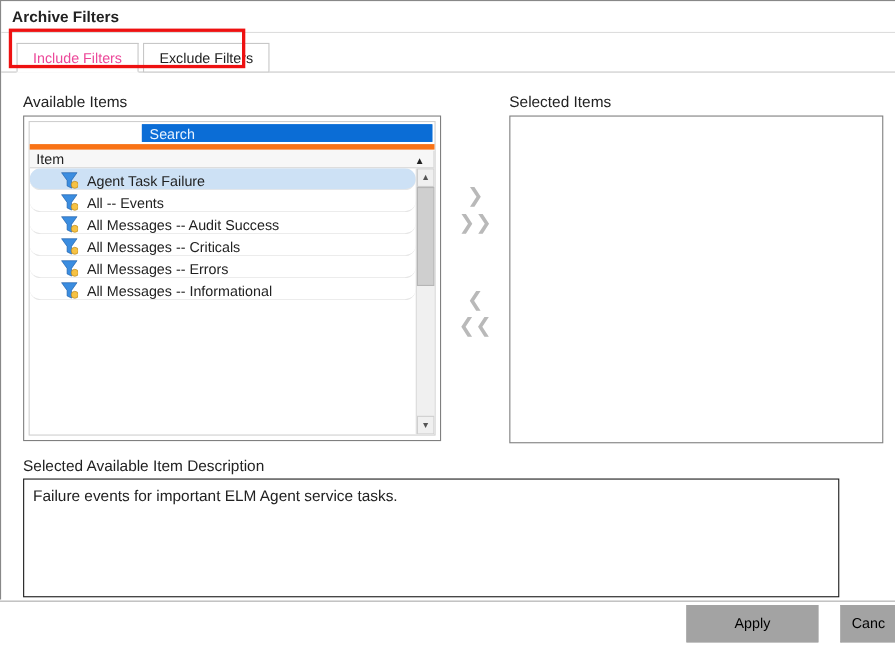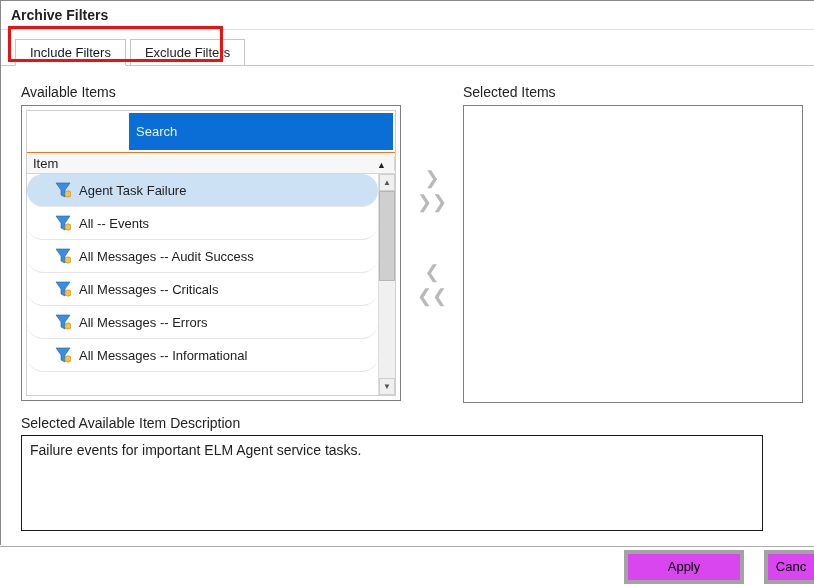--- a/index.html
+++ b/index.html
@@ -40,21 +40,21 @@
   }
   .tab {
     border: 1px solid #c7c7c7;
     background: #fff;
     padding: 5px 14px 5px 14px;
     font-size: 13px;
     cursor: pointer;
     white-space: nowrap;
   }
   .tab.active {
-    color: #0f172a;
+    color: #ec4899;
     border-bottom: 1px solid #fff;
   }
   .red-box {
     position: absolute;
     left: 8px;
     top: 26px;
     width: 215px;
     height: 36px;
     border: 3px solid #e11;
     pointer-events: none;
@@ -80,31 +80,31 @@
     display: flex;
     flex-direction: column;
   }
   .search-row {
     padding: 2px;
     display: flex;
   }
   .search-input {
     flex: 1;
     margin-left: 100px;
-    height: 37px;
+    height: 16px;
     background: #0b6dd6;
     border: 1px solid #0b6dd6;
     color: #d8ecff;
     font-size: 13px;
     padding: 0 6px;
   }
   .search-input::placeholder { color: #e8f3ff; }
   .col-headers {
     display: flex;
-    border-top: 1px solid #f97316;
+    border-top: 5px solid #f97316;
     border-bottom: 1px solid #d6d6d6;
     background: #f7f7f7;
     height: 22px;
     align-items: center;
   }
   .col-head {
     flex: 1;
     padding: 0 6px;
     border-right: 1px solid #d6d6d6;
     font-size: 13px;
@@ -119,22 +119,22 @@
   .grid-body {
     flex: 1;
     overflow: hidden;
     display:flex;
   }
   .rows {
     flex: 1;
   }
   .grid-row {
     display: flex;
-    align-items: center;
-    height: 33px;
+    align-items: flex-end;
+    height: 20px;
     border-bottom: 1px solid #e6e6e6;
     padding: 0 4px 0 28px;
     gap: 8px;
     cursor: pointer;
     border-radius: 16px;
   }
   .grid-row.selected {
     background: #cde1f5;
   }
   .funnel-icon {
@@ -173,41 +173,41 @@
   }
   .selected-box {
     border: 1px solid #7f7f7f;
     background: #fff;
     height: 298px;
   }
   .desc-title { font-size: 14px; margin: 14px 0 4px 0; }
   .desc-box {
     border: 1px solid #1a1a1a;
     padding: 6px 8px;
-    height: 96px;
+    height: 108px;
     width: 742px;
     font-size: 14px;
   }
   .bottom-bar {
     position: absolute;
     left: 0; bottom: 0;
     width: 100%;
     height: 40px;
     border-top: 1px solid #aaa;
     display:flex;
     justify-content:flex-end;
     align-items:center;
     gap: 20px;
     padding-right: 0;
   }
   .dlg-btn {
     height: 34px;
     min-width: 120px;
-    border: 4px solid #a3a3a3;
-    background: #d946ef;
+    border: 1px solid #a3a3a3;
+    background: #a3a3a3;
     font-size: 13px;
     cursor: pointer;
   }
   .dlg-btn.cut {
     min-width: 50px;
     border-right: none;
   }
 </style>
 </head>
 <body>

